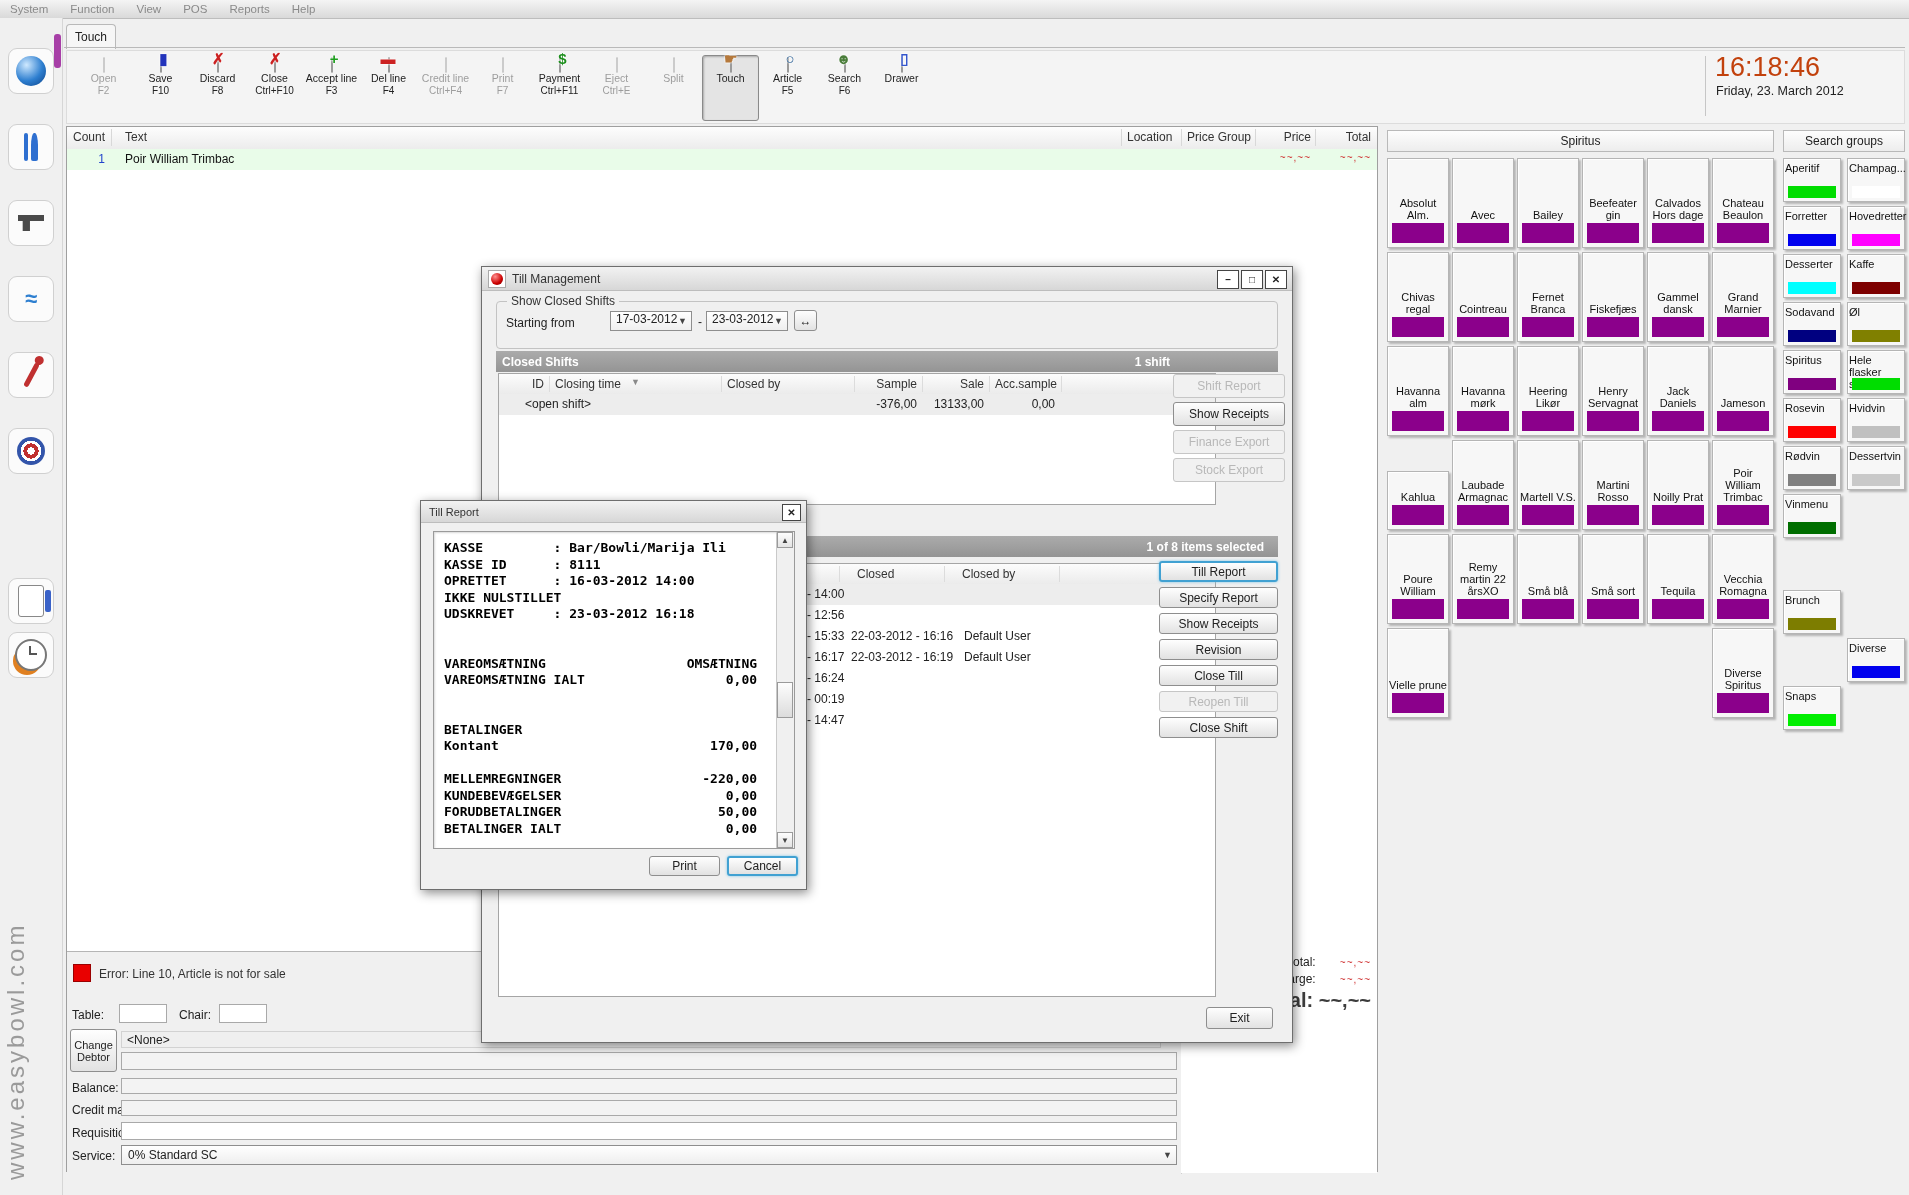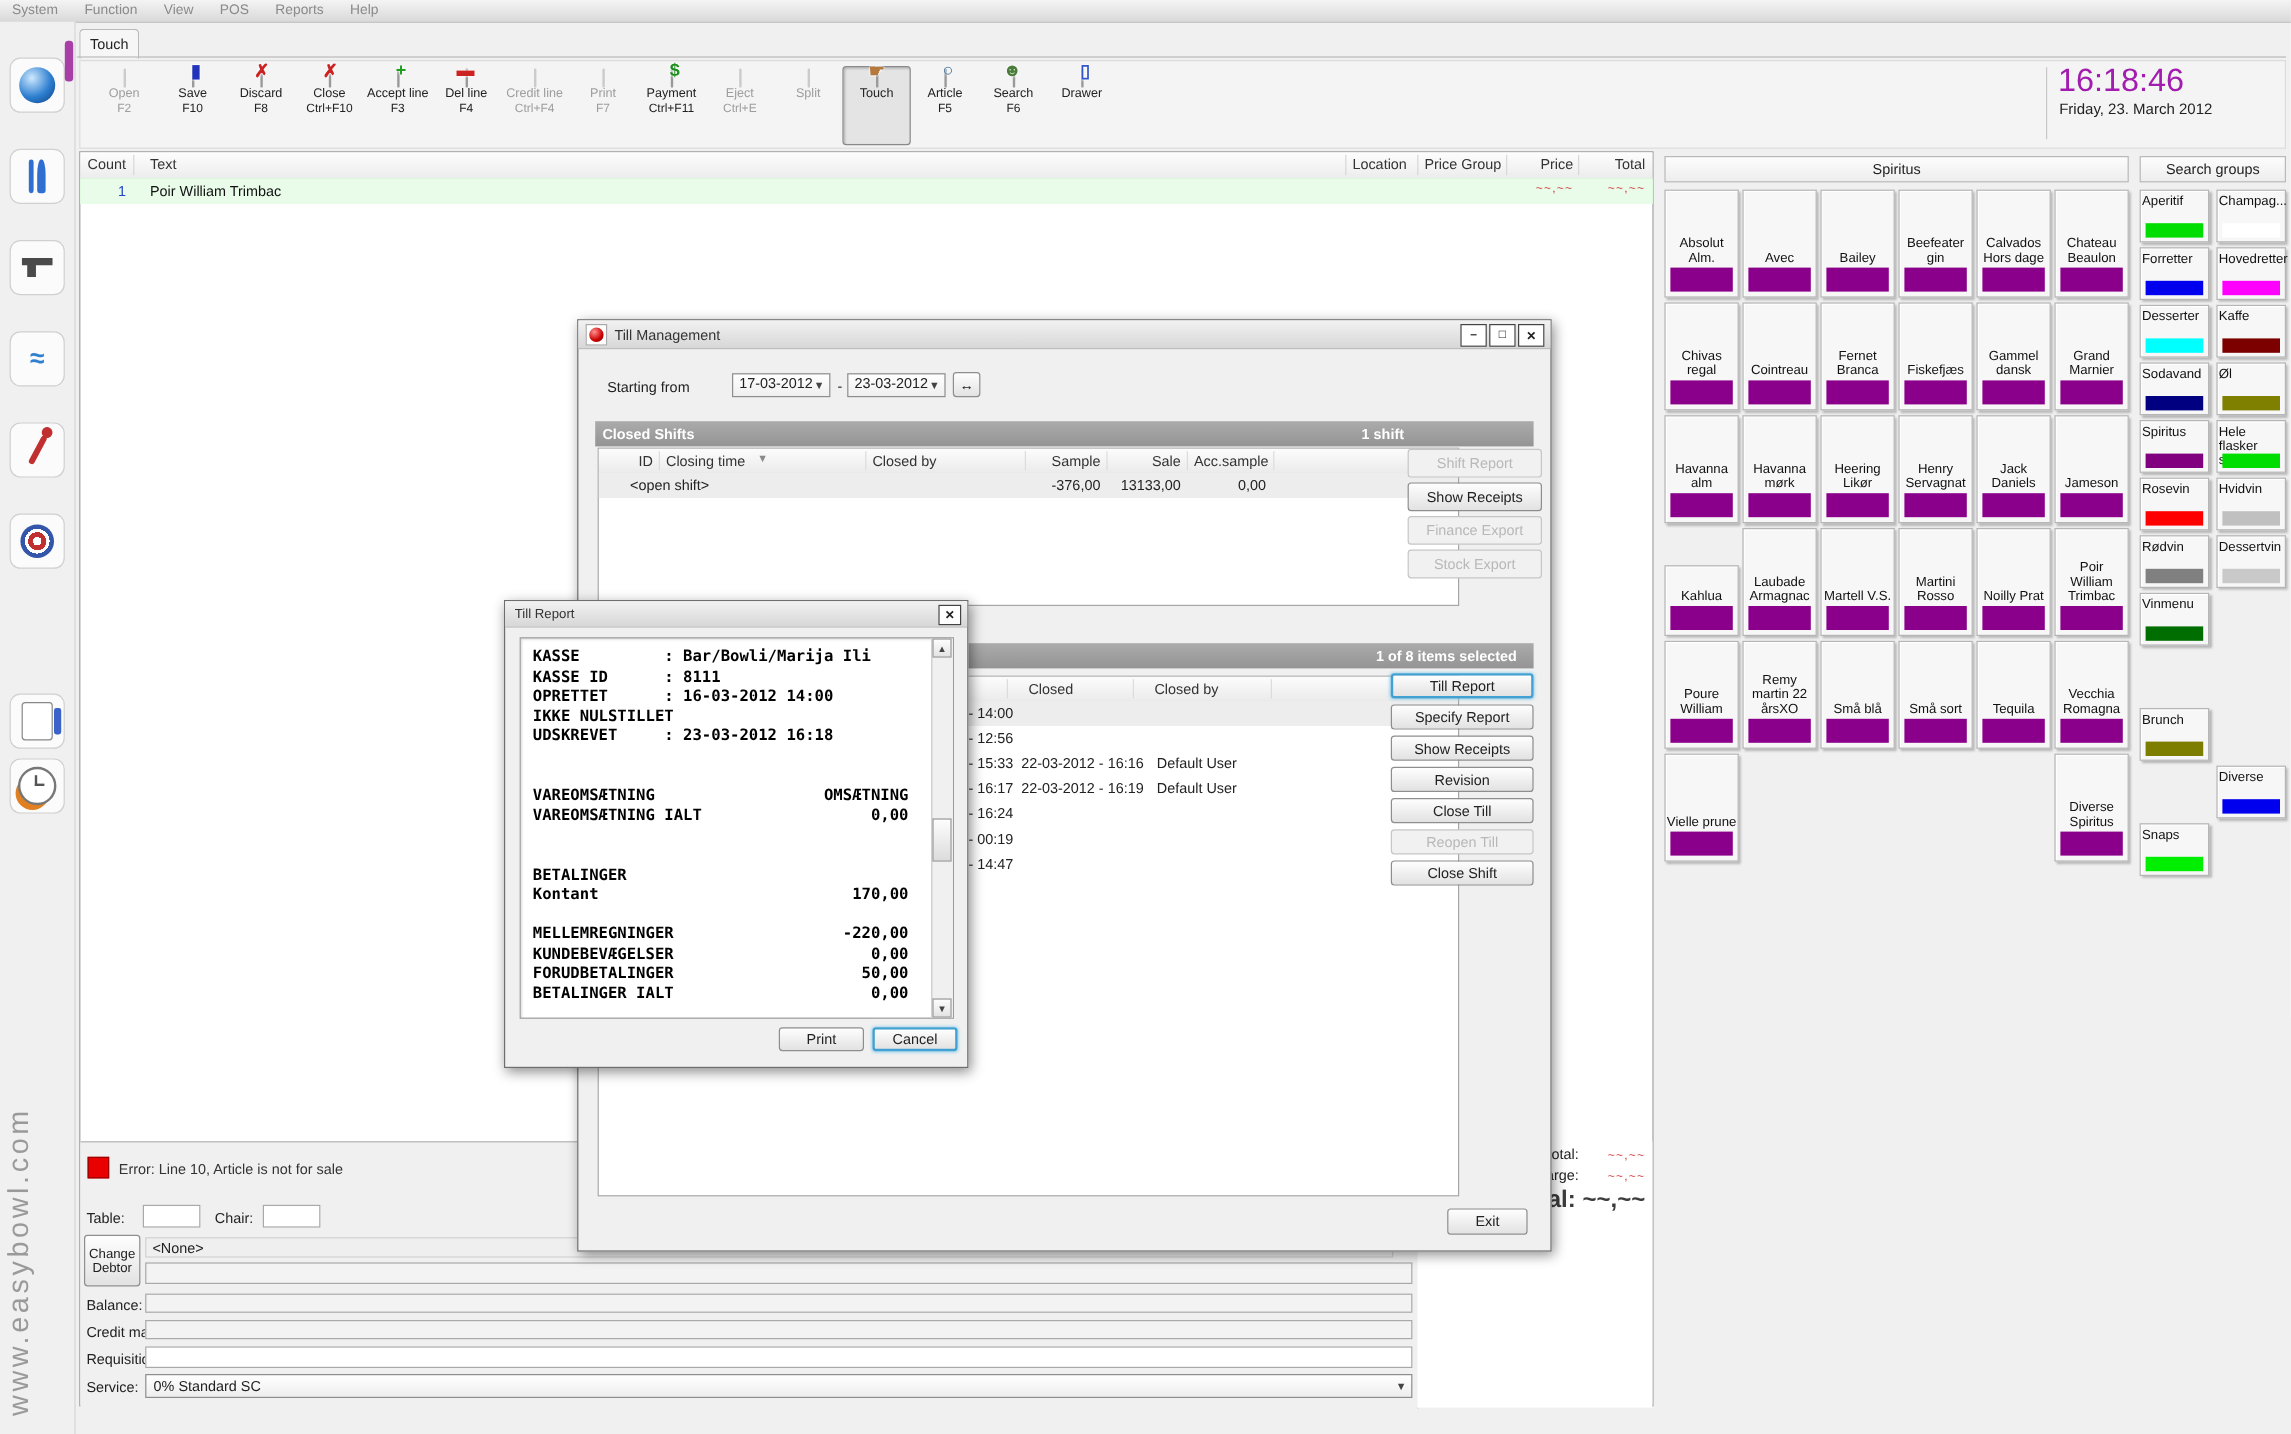--- a/index.html
+++ b/index.html
@@ -46,21 +46,21 @@
   .calc::before{content:"";position:absolute;left:4px;right:4px;top:3px;height:6px;background:linear-gradient(#d8ecf8,#8fc0e0)}
   .calc::after{content:"";position:absolute;left:4px;right:4px;top:13px;bottom:3px;
         background:repeating-linear-gradient(90deg,#b5b5b5 0 4px,transparent 4px 7px),repeating-linear-gradient(#b5b5b5 0 3px,transparent 3px 5px)}
   .overlay{position:absolute;right:-6px;top:-8px;font-size:15px;font-weight:bold;text-shadow:0 0 2px #fff,0 0 2px #fff}
   .tlabel{font-size:10.5px;line-height:11px;text-align:center;color:#222}
   .tkey{font-size:10px;line-height:11px;color:#222}
   .tbtn.disabled .tlabel,.tbtn.disabled .tkey{color:#9d9d9d}
   .tbtn.disabled .calc{opacity:.45}
   .tbtn.pressed{background:#e4e4e4;border:1px solid #8a8a8a;box-shadow:inset 1px 1px 2px rgba(0,0,0,.25)}
   #clock-divider{left:1705px;top:56px;width:1px;height:60px;background:#c6c6c6}
-  #clock-time{left:1715px;top:52px;font-size:27px;color:#a21caf}
+  #clock-time{left:1715px;top:52px;font-size:27px;color:#c2410c}
   #clock-date{left:1716px;top:84px;font-size:12.5px;color:#222}
   
   #main-frame{left:66px;top:126px;width:1312px;height:1046px;background:#fff;border:1px solid #9f9f9f;box-sizing:border-box}
   #order-header{left:0;top:0;width:100%;height:22px;background:linear-gradient(#fdfdfd,#ececec);border-bottom:1px solid #c9c9c9}
   .hcell{position:absolute;top:3px;font-size:12px;color:#333}
   .hline{position:absolute;top:2px;width:1px;height:17px;background:#d8d8d8}
   .orow{position:absolute;left:0;width:1310px;height:21px}
   .orow.bright{background:#c9f6c9}
   .orow.light{background:#e9fce9}
   .ocell{position:absolute;top:3px;white-space:nowrap}
@@ -753,20 +753,23 @@
         <span class="redball"></span>
       </span>
     <span class="title-text">Till Management</span>
   </div>
   <div class="winbtns">
     <span class="winbtn">–</span>
     <span class="winbtn">□</span>
     <span class="winbtn">✕</span>
   </div>
 
+  <div class="groupbox">
+    <span class="legend">Show Closed Shifts</span>
+  </div>
   <span class="abs" style="left:24px;top:49px">Starting from</span>
   <div class="combo" style="left:128px;top:44px;width:82px">
     <span>17-03-2012</span>
     <span class="combo-arrow">▼</span>
   </div>
   <span class="abs" style="left:216px;top:48px">-</span>
   <div class="combo" style="left:224px;top:44px;width:82px">
     <span>23-03-2012</span>
     <span class="combo-arrow">▼</span>
   </div>

